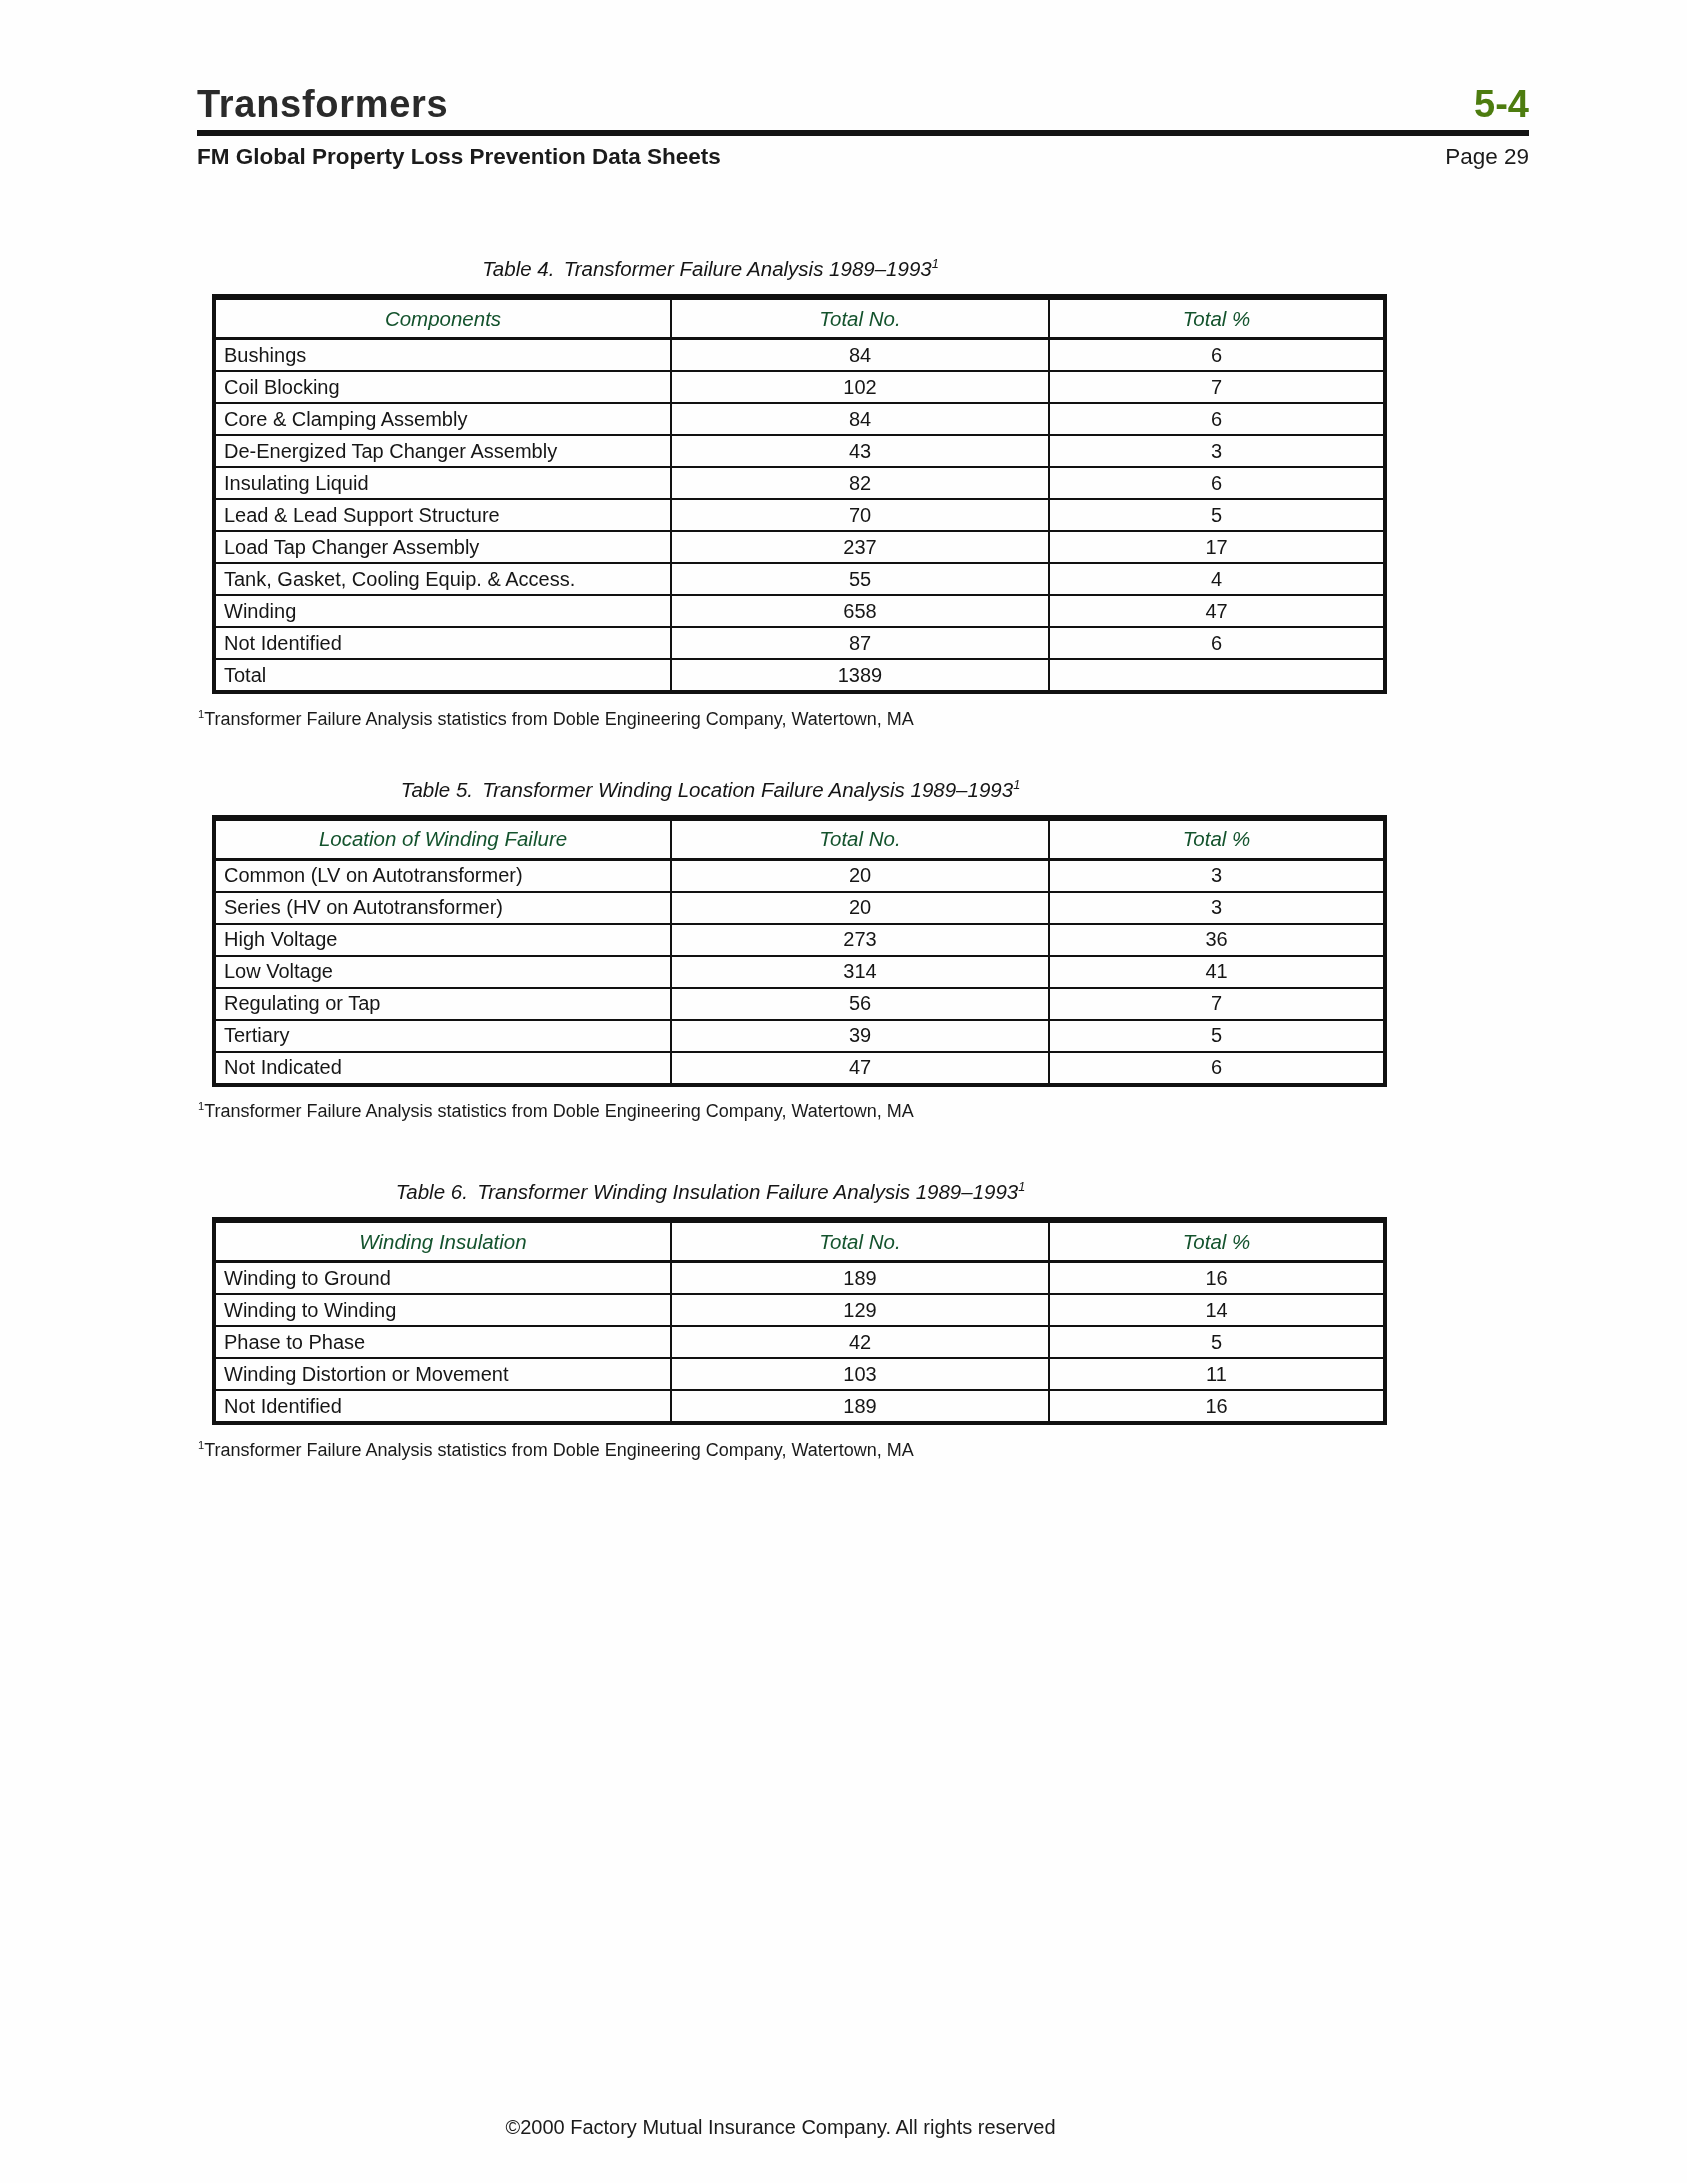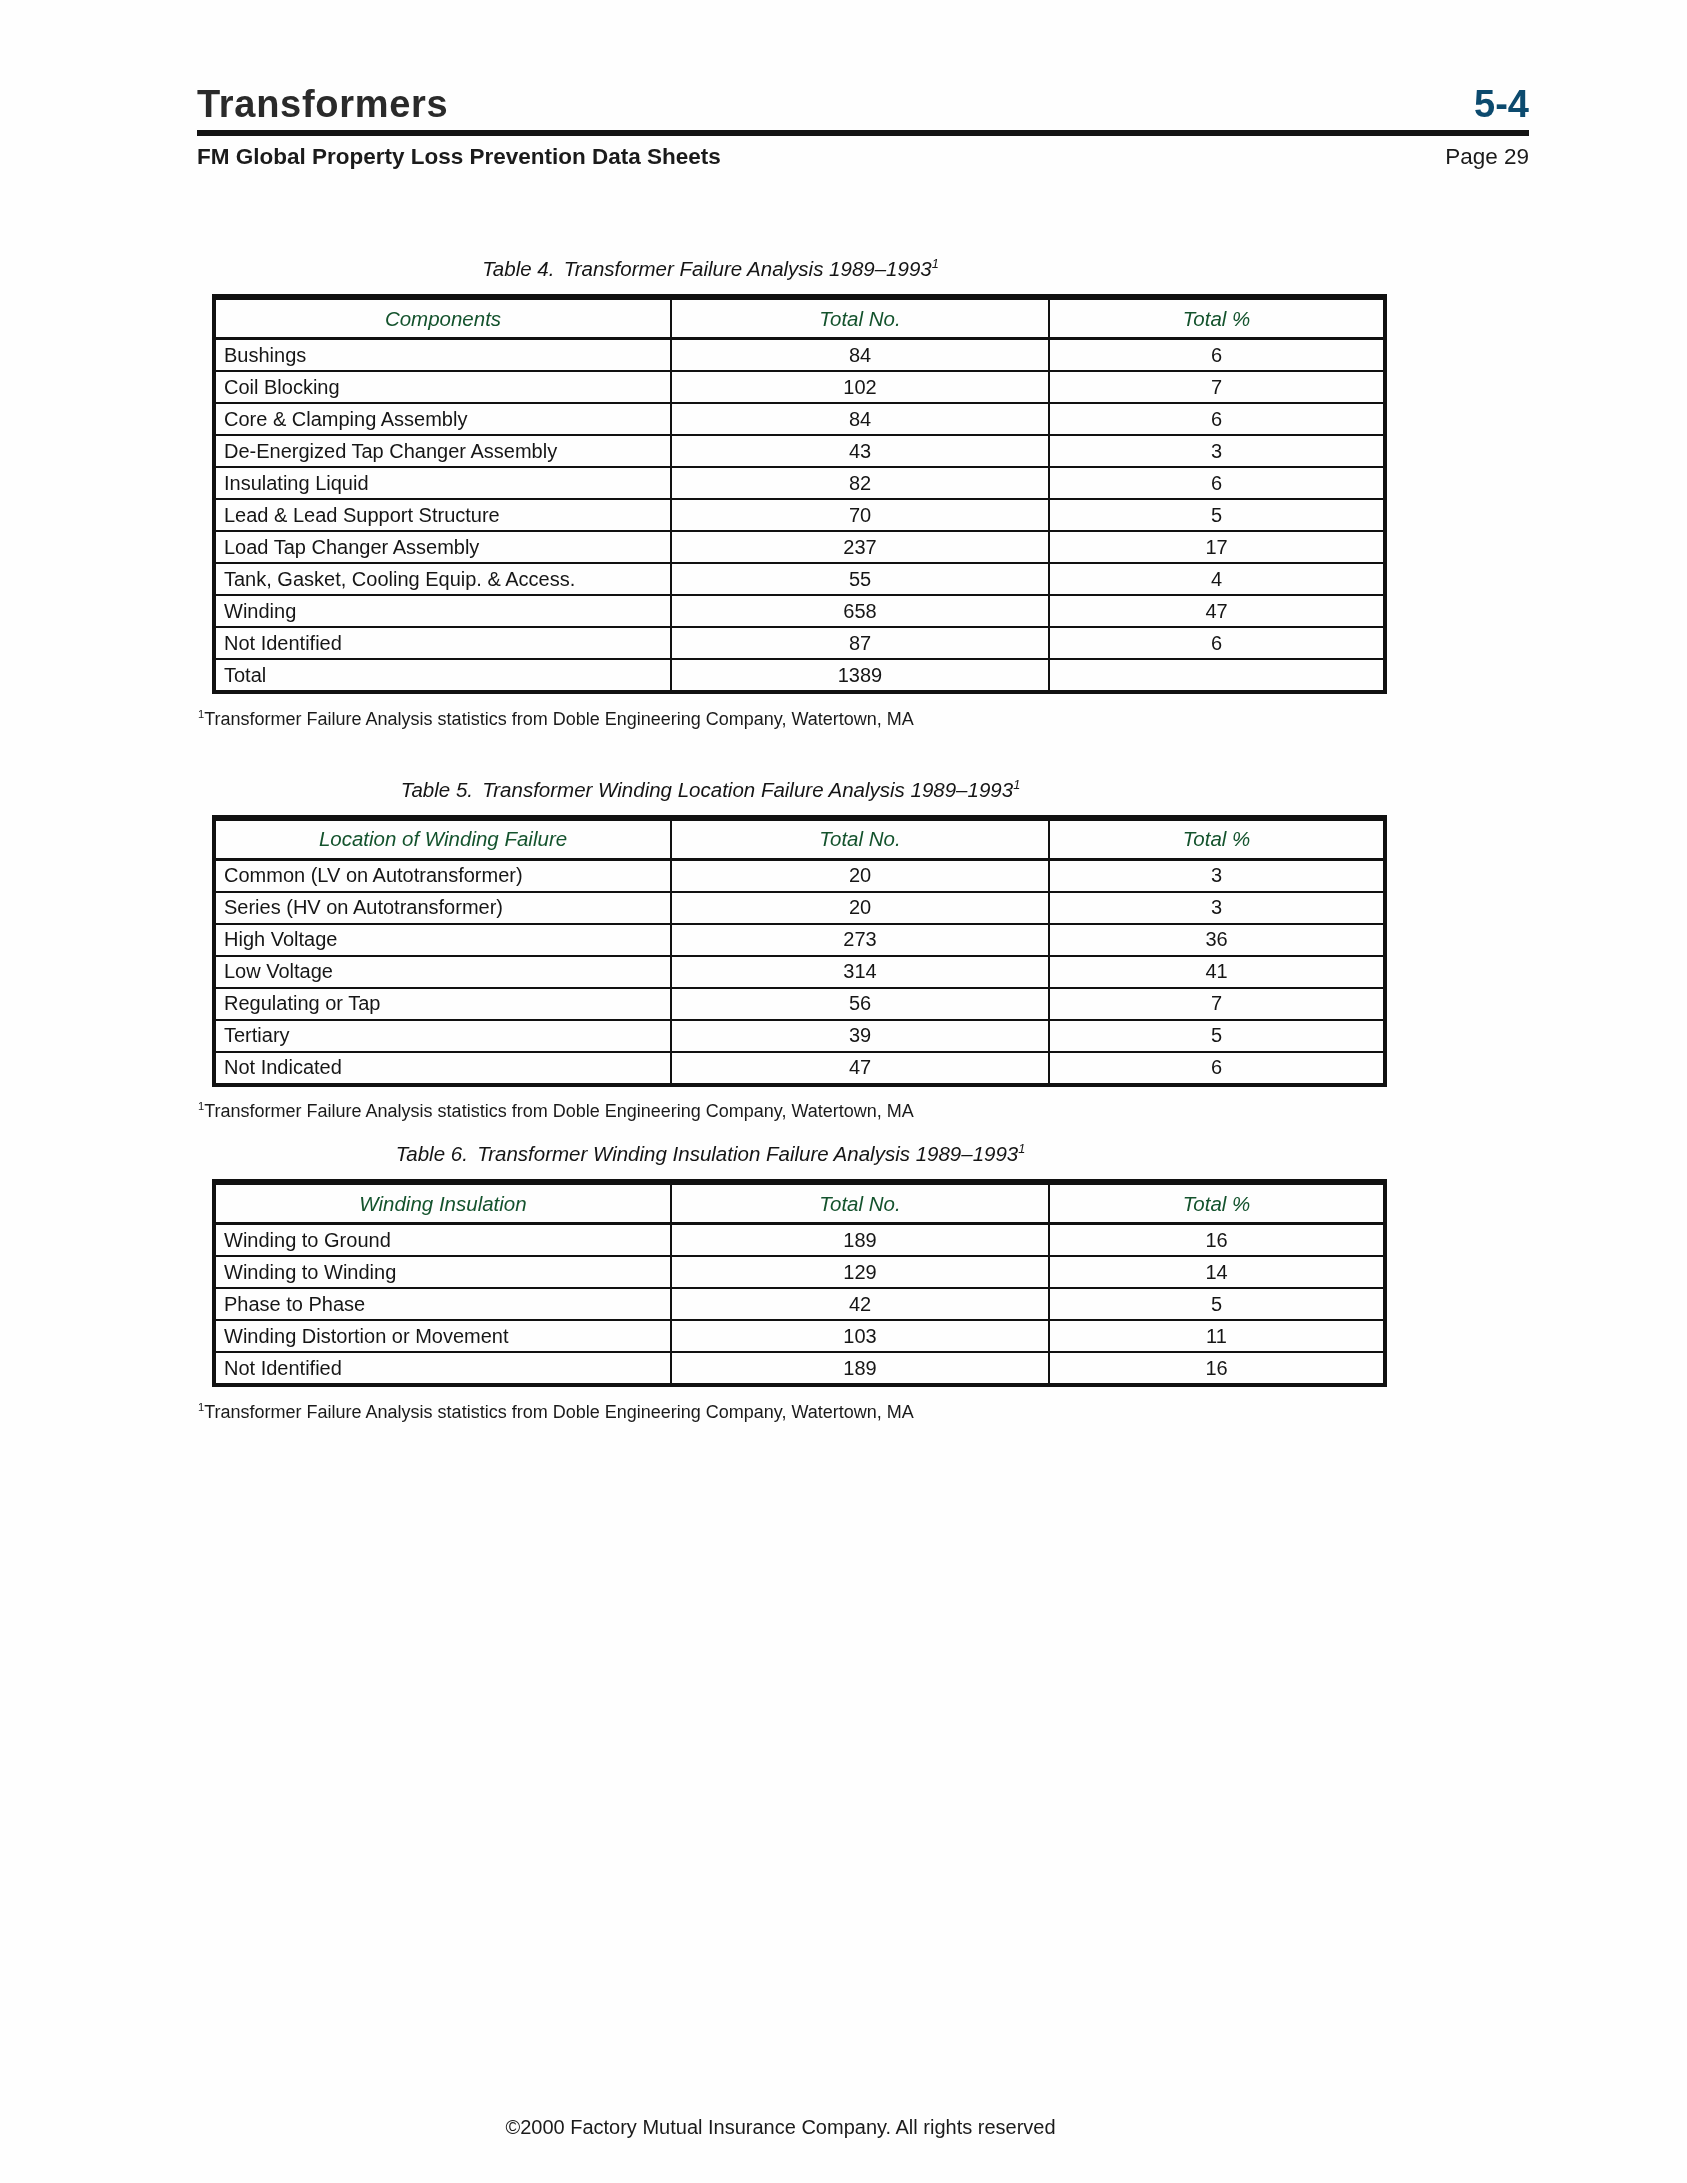--- a/index.html
+++ b/index.html
@@ -31,21 +31,21 @@
   .doc-title {
     font-size: 38px;
     font-weight: bold;
     letter-spacing: 0.7px;
     color: #2a2a2a;
     line-height: 1;
   }
   .sheet-no {
     font-size: 38px;
     font-weight: bold;
-    color: #0c4a6e;
+    color: #4d7c0f;
     line-height: 1;
   }
   .hdr-rule {
     height: 6px;
     background: #141414;
     margin-top: 6.6px;
   }
   .hdr-bottom {
     display: flex;
     justify-content: space-between;
@@ -64,21 +64,21 @@
 
   
   .tables-area {
     position: absolute;
     left: 212px;
     top: 257px;
     width: 1171px;
   }
   .table-block { }
   .tb-2 { margin-top: 48px; }
-  .tb-3 { margin-top: 20px; }
+  .tb-3 { margin-top: 58px; }
 
   .caption {
     font-style: italic;
     font-size: 20.5px;
     text-align: center;
     position: relative;
     left: -87px;
     height: 25px;
     margin-bottom: 12px;
     color: #151515;

